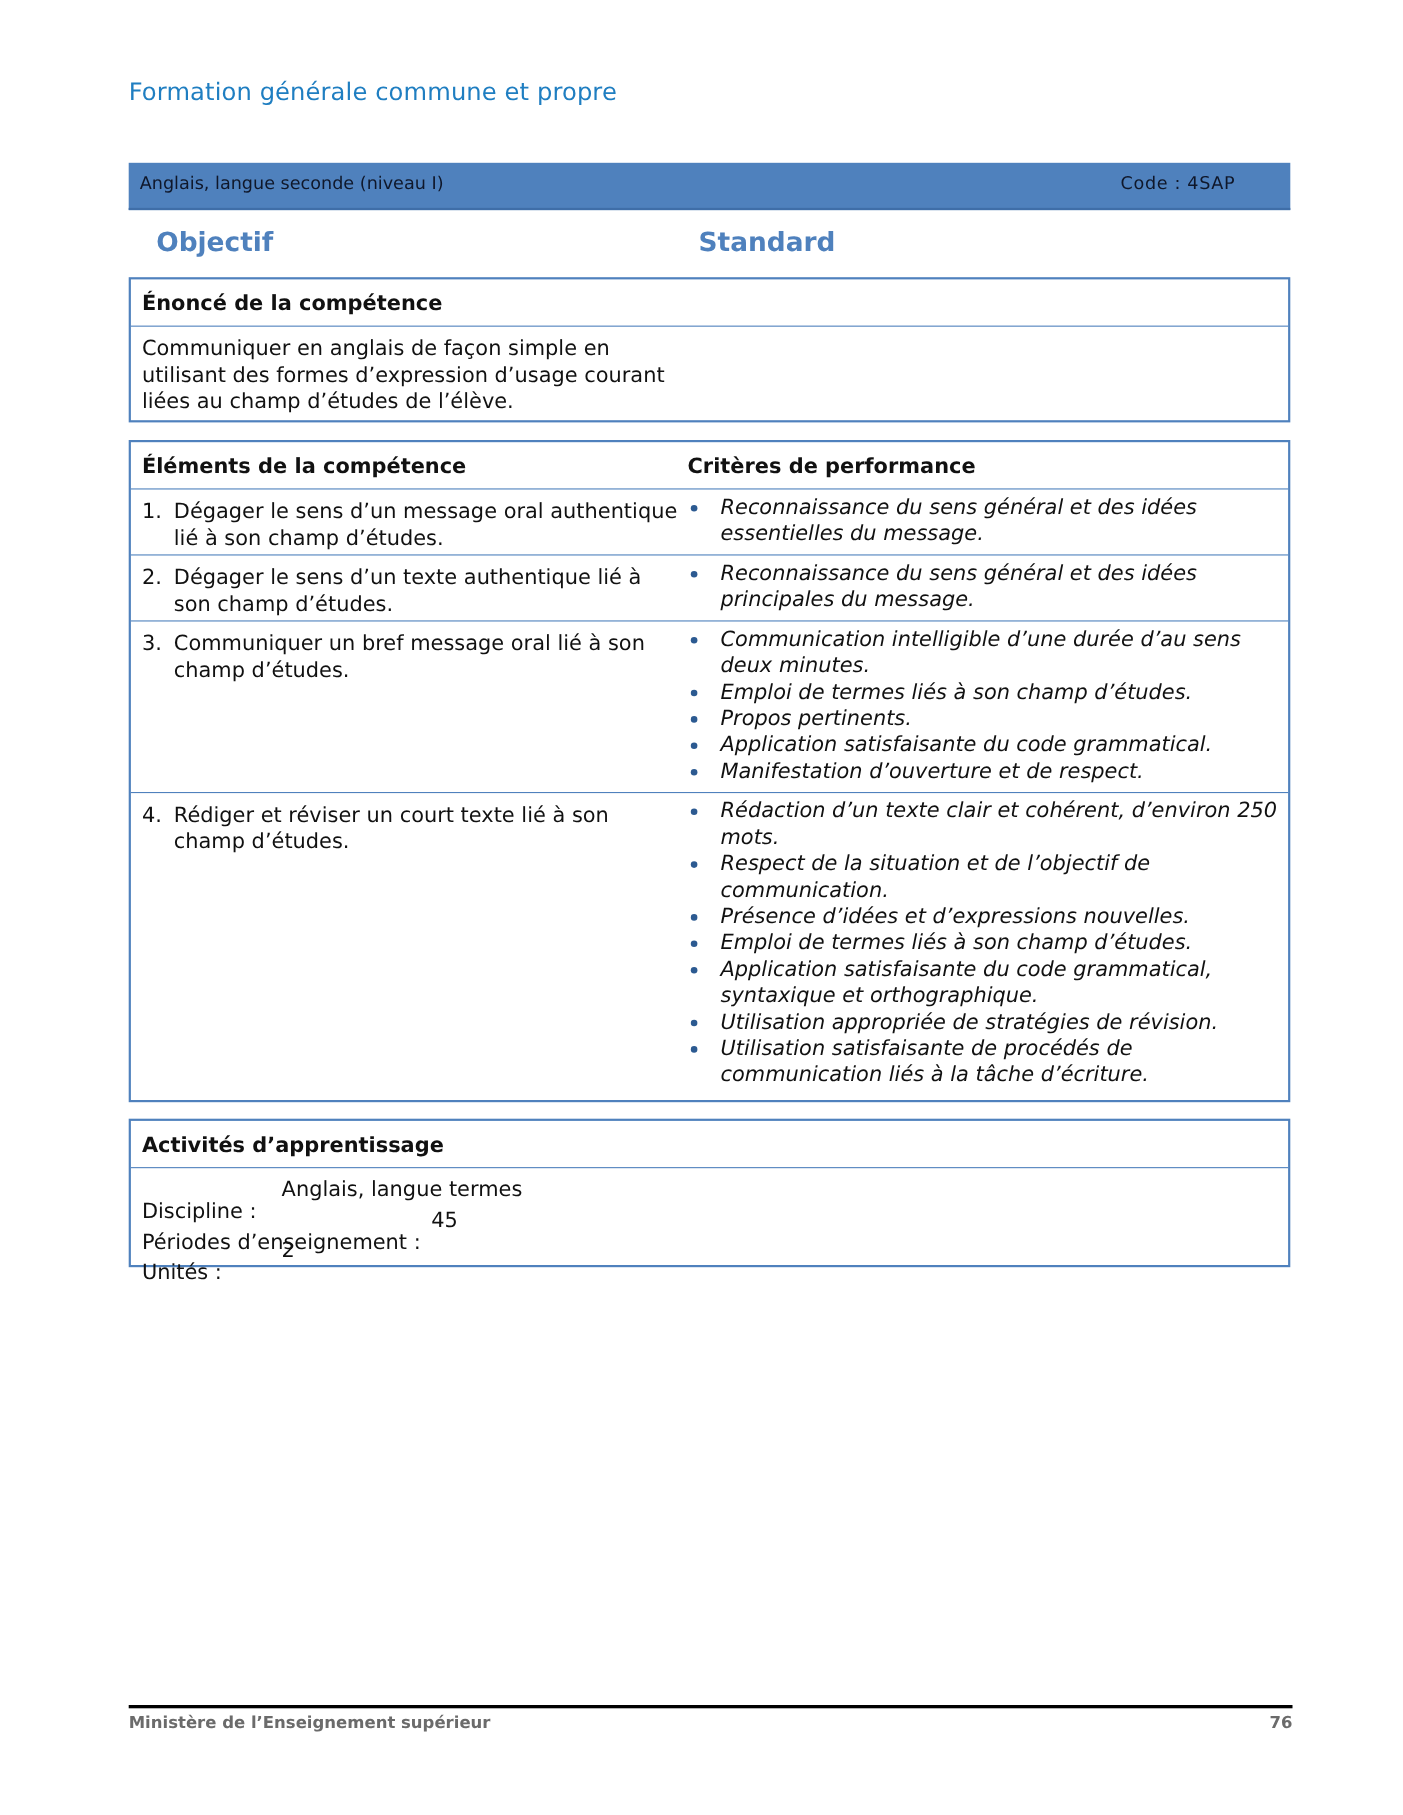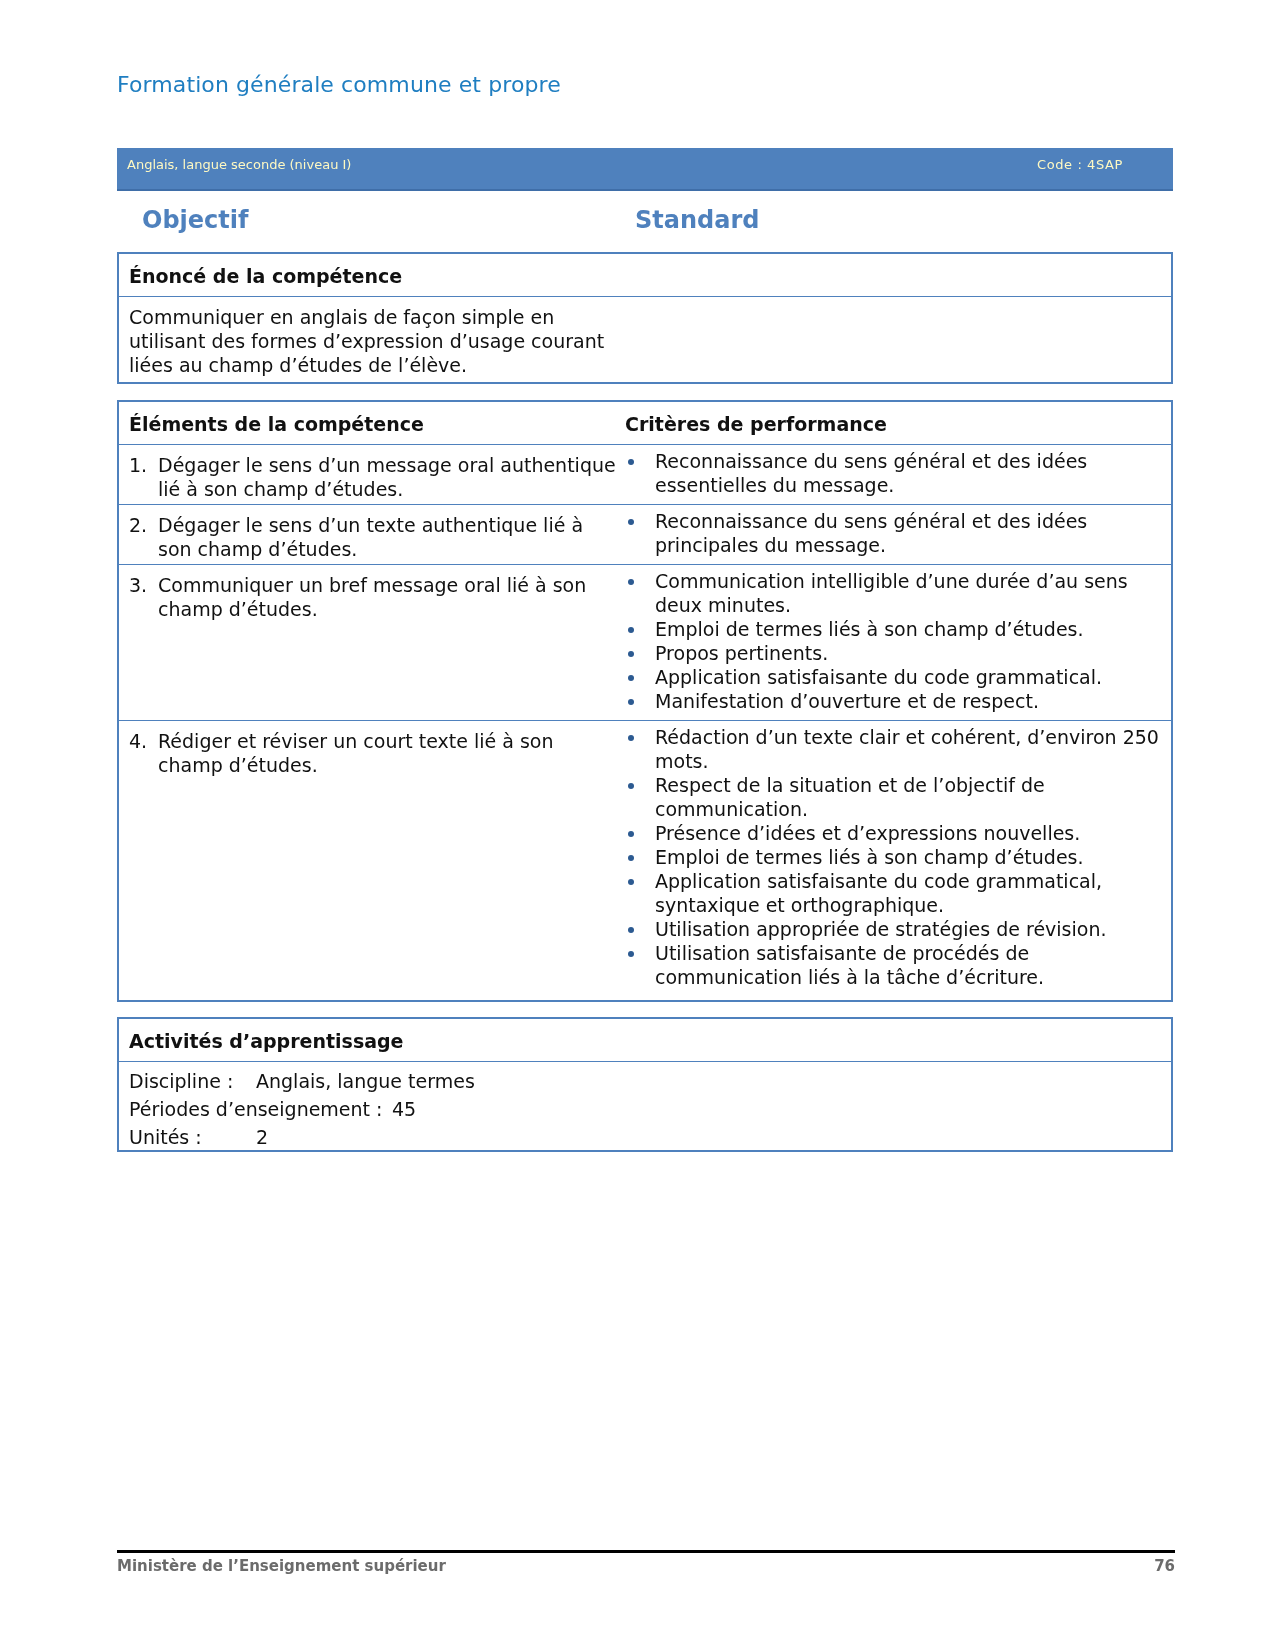--- a/index.html
+++ b/index.html
@@ -1,41 +1,41 @@
 <!DOCTYPE html>
 <html><head>
 <meta charset="utf-8">
 <style>
   html, body { margin:0; padding:0; background:#ffffff; }
   body { width:1275px; height:1650px; position:relative; font-family:"DejaVu Sans", sans-serif; color:#111; overflow:hidden; }
   .running-header { position:absolute; left:117px; top:72px; font-size:22px; color:#1f7ec1; letter-spacing:0.1px; }
-  .title-bar { position:absolute; left:117px; top:148px; width:1056px; height:41px; background:#4f81bd; border-bottom:2px solid #3f6ea8; color:#fef9c3; font-size:13px; }
+  .title-bar { position:absolute; left:117px; top:148px; width:1056px; height:41px; background:#4f81bd; border-bottom:2px solid #3f6ea8; color:#0f172a; font-size:16px; }
   .title-bar .t-left { position:absolute; left:10px; top:9px; }
   .title-bar .t-right { position:absolute; right:50px; top:9px; letter-spacing:0.6px; }
   .col-head { position:absolute; top:206px; font-size:24px; font-weight:bold; color:#4f81bd; }
   .col-head.obj { left:142px; }
   .col-head.std { left:635px; }
   .box { position:absolute; left:117px; width:1052px; border:2.5px solid #4f81bd; box-sizing:content-box; }
   .box .head-row { border-bottom:1.2px solid #4f81bd; height:42px; position:relative; font-weight:bold; font-size:19px;text-align:right; }
   .box .head-row span { position:absolute; top:11px; }
   .enonce { top:252px; height:128px; }
   .enonce .body { padding:8px 10px; font-size:19px; line-height:24px; width:490px; }
   .elements { top:400px; height:598px; }
   .el-row { position:relative; border-bottom:1.2px solid #4f81bd; box-sizing:border-box; font-size:19px; line-height:24px; }
   .el-row:last-child { border-bottom:none; }
   .el-left { position:absolute; left:10px; top:8px; width:490px; }
   .el-left .num { position:absolute; left:0; top:0; }
   .el-left .txt { margin-left:29px; display:block; }
-  .el-right { position:absolute; left:506px; top:4px; width:540px; }
+  .el-right { position:absolute; left:506px; top:4px; width:540px;font-style:italic; }
   .crit { position:relative; padding-left:30px; }
   .crit .bullet { position:absolute; left:3px; top:10px; width:6px; height:6px; border-radius:50%; background:#2c5a91; }
   .activites { top:1017px; height:131px; }
   .act-body { padding:5px 10px; font-size:19px; line-height:28px; position:relative; }
   .act-line { position:relative; height:28px; }
-  .act-line .lab { position:absolute; left:0; }
+  .act-line .lab { position:absolute; left:0;margin-top:20px; }
   .act-line .val { position:absolute; }
   .footer-line { position:absolute; left:117px; top:1550px; width:1058px; height:3px; background:#000; }
   .footer-left { position:absolute; left:117px; top:1557px; font-size:15px; font-weight:bold; color:#6b6b6b; }
   .footer-right { position:absolute; right:100px; top:1557px; font-size:15px; font-weight:bold; color:#6b6b6b; }
 </style>
 </head>
 <body>
 
 <div class="running-header">Formation générale commune et propre</div>
 

